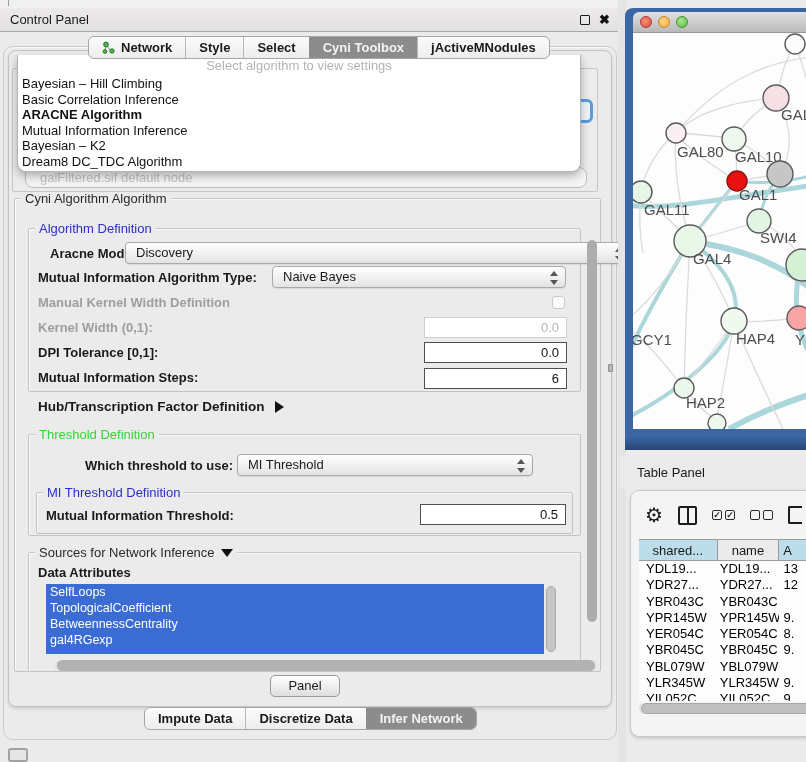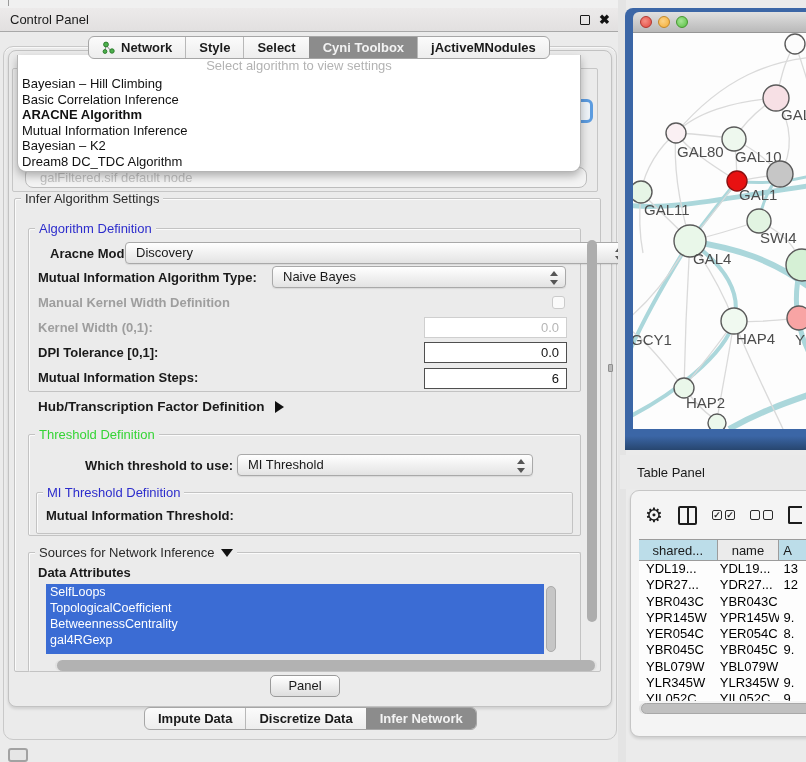--- a/index.html
+++ b/index.html
@@ -223,21 +223,21 @@
         <div class="dd-item">Bayesian – Hill Climbing</div>
         <div class="dd-item">Basic Correlation Inference</div>
         <div class="dd-item selected">ARACNE Algorithm</div>
         <div class="dd-item">Mutual Information Inference</div>
         <div class="dd-item">Bayesian – K2</div>
         <div class="dd-item">Dream8 DC_TDC Algorithm</div>
       </div>
   </div>
 
   <div id="grp-settings" class="group">
-    <span class="legend dark">Infer Algorithm Settings</span>
+    <span class="legend dark">Cyni Algorithm Algorithm</span>
   </div>
 
   <div id="grp-algdef" class="group">
     <span class="legend blue">Algorithm Definition</span>
   </div>
   <div class="lbl" style="left:50px; top:246px;">Aracne Mode:</div>
   <div class="combo" style="left:125px; top:242px; width:506px;">
     <span>Discovery</span>
     <span class="arrows">
         <span class="up"></span>
@@ -273,20 +273,21 @@
     <span>MI Threshold</span>
     <span class="arrows">
         <span class="up"></span>
         <span class="dn"></span>
       </span>
   </div>
   <div id="grp-mithr" class="group">
     <span class="legend blue">MI Threshold Definition</span>
   </div>
   <div class="lbl" style="left:46px; top:508px;">Mutual Information Threshold:</div>
+  <div class="field" style="left:420px; top:504px; width:146px;">0.5</div>
 
   <div id="grp-sources" class="group">
     <span class="legend dark"><span>Sources for Network Inference</span><span class="tri-down"></span></span>
   </div>
   <div class="lbl" style="left:38px; top:565px;">Data Attributes</div>
   <div id="attr-list">
       <div class="attr-item">SelfLoops</div>
       <div class="attr-item">TopologicalCoefficient</div>
       <div class="attr-item">BetweennessCentrality</div>
       <div class="attr-item">gal4RGexp</div>

